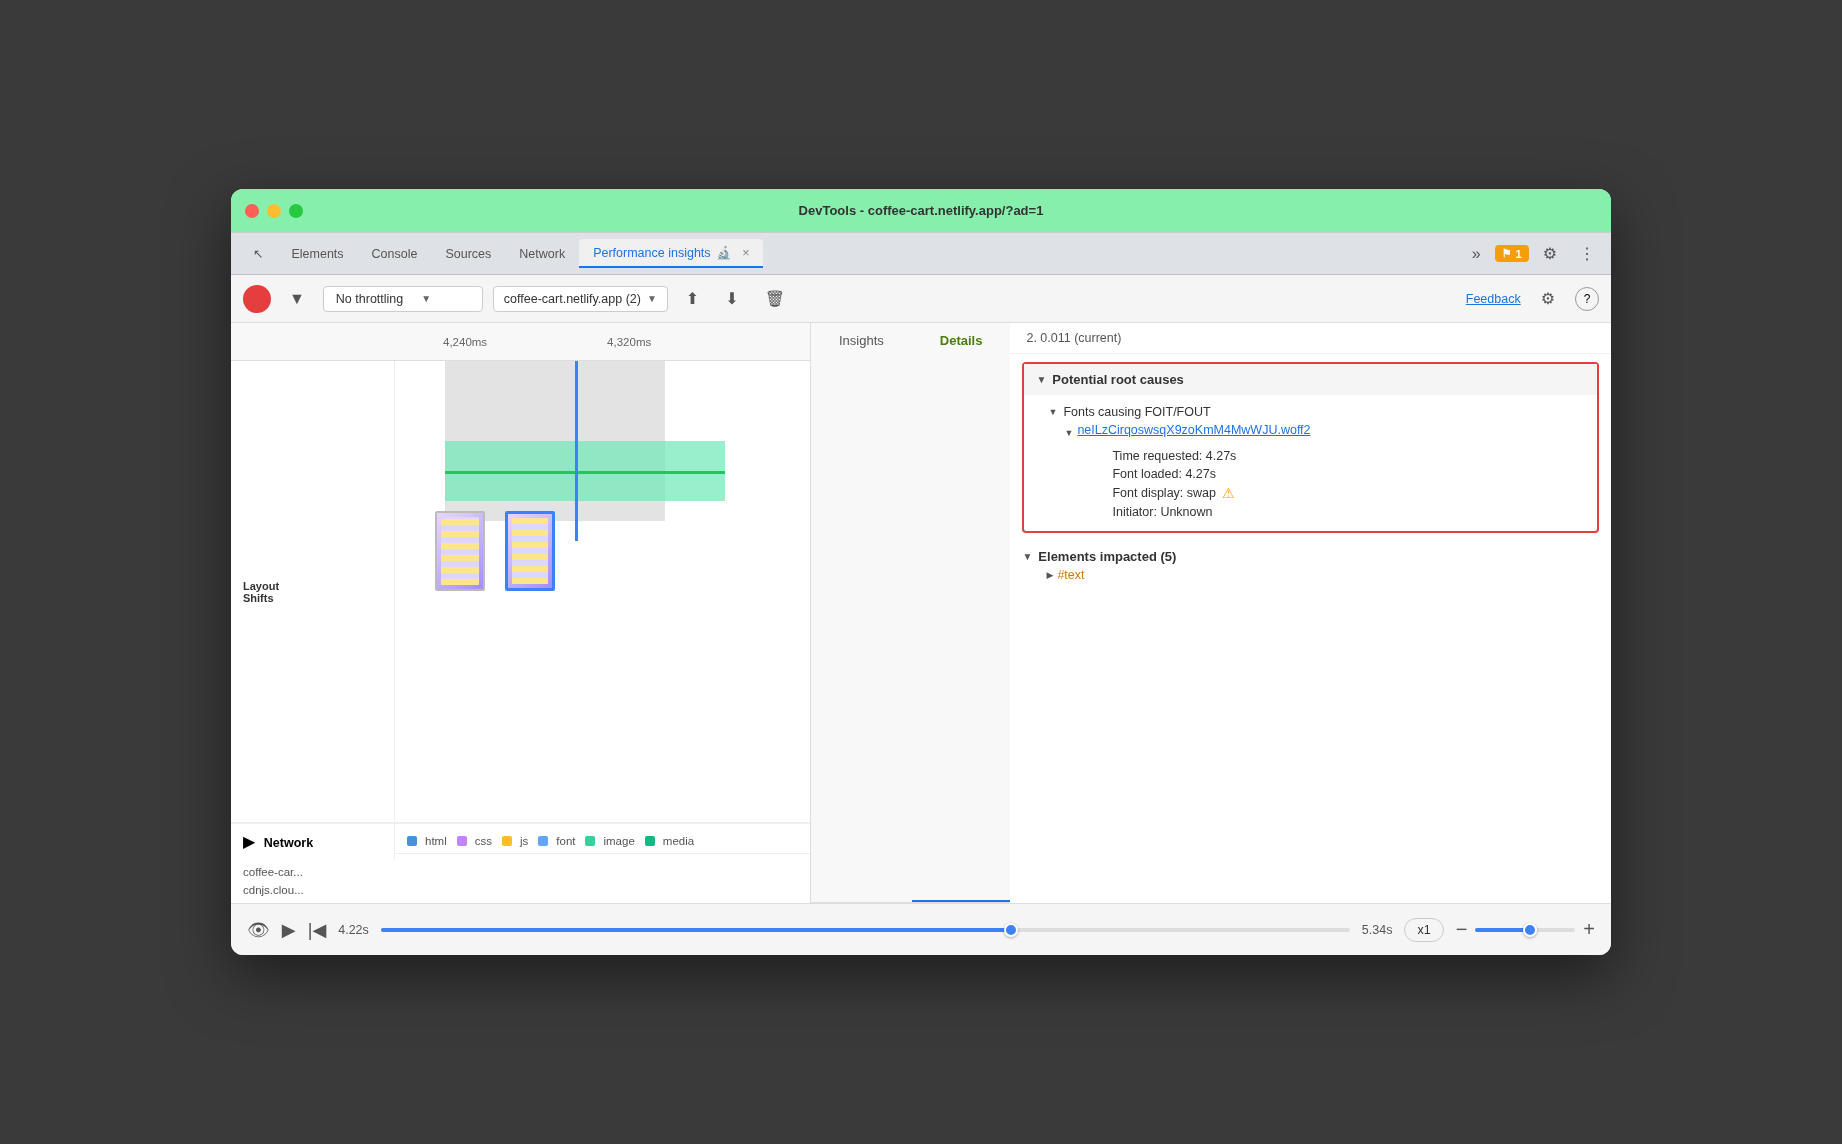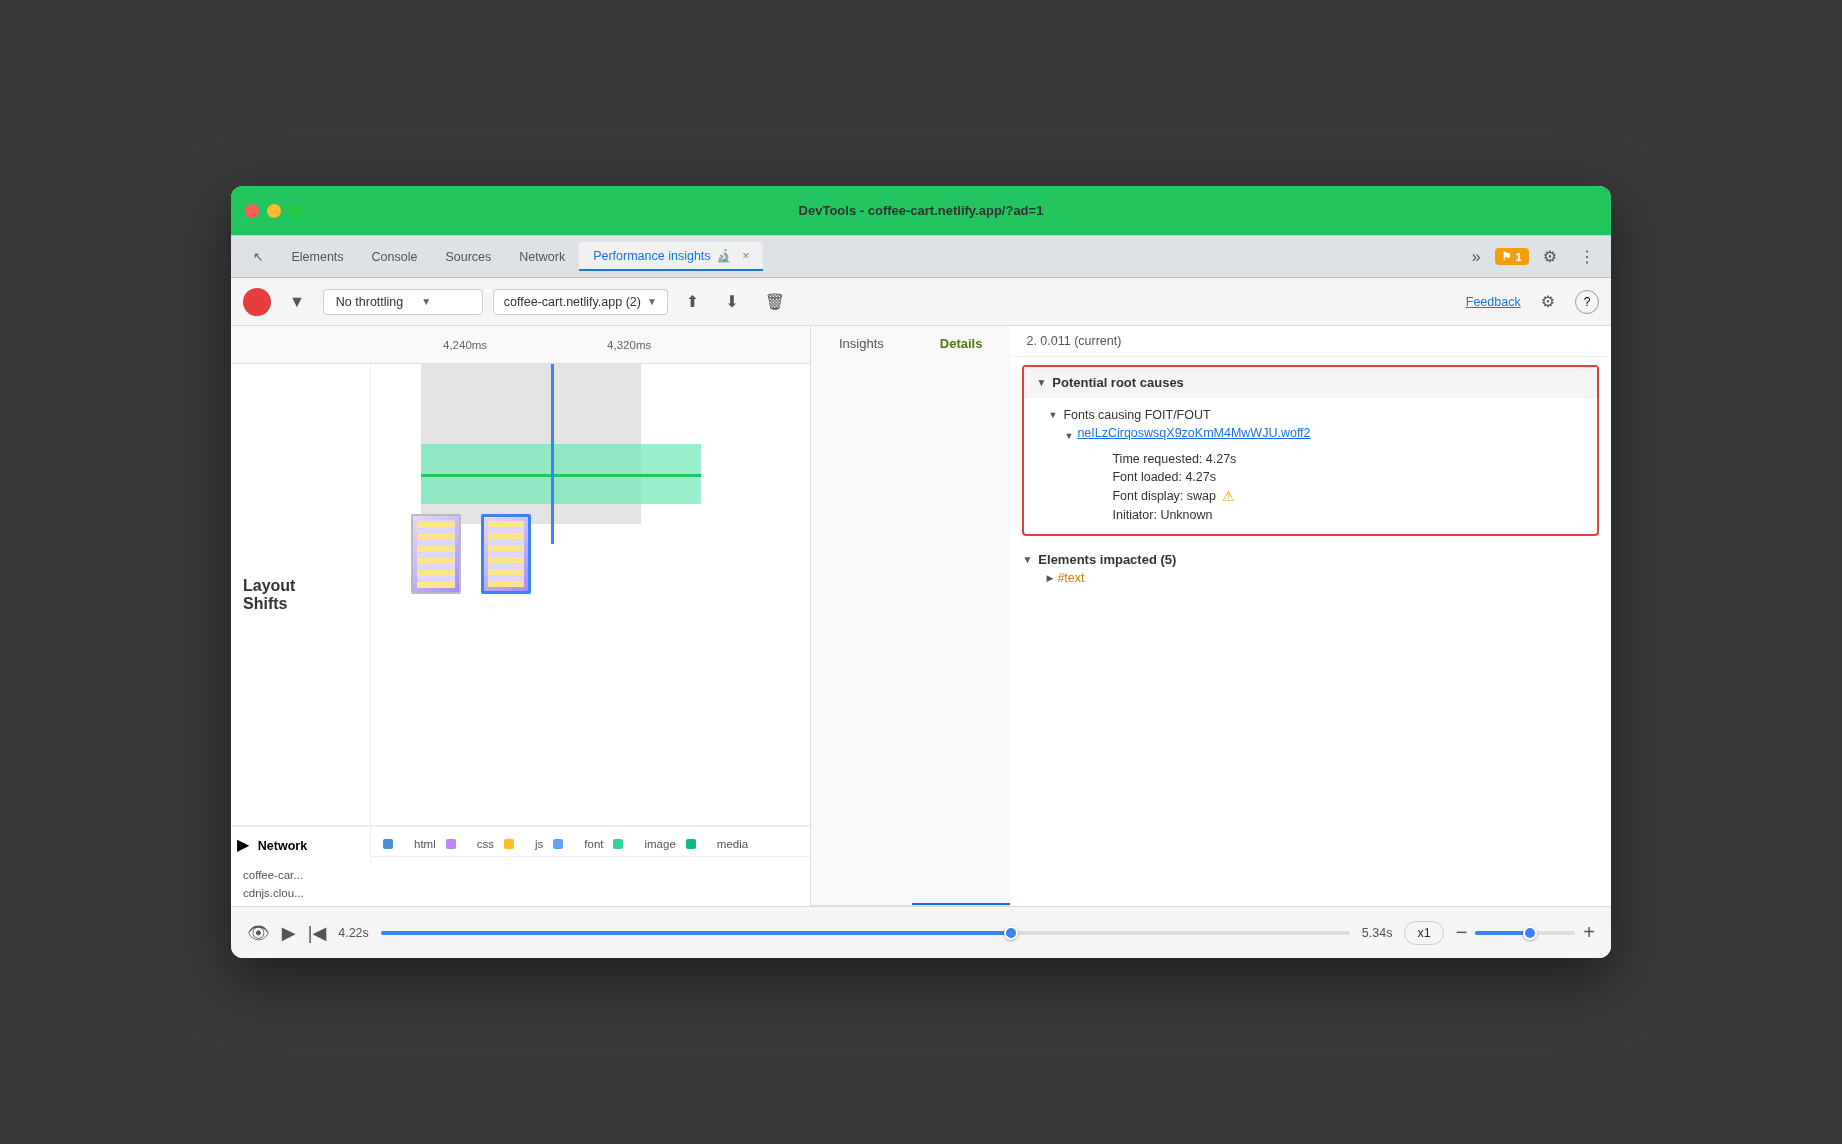--- a/index.html
+++ b/index.html
@@ -12,22 +12,22 @@
       font-family: -apple-system, BlinkMacSystemFont, 'Segoe UI', sans-serif;
     }
     .window {
       width: 1380px;
       background: #f0f0f0;
       border-radius: 12px;
       box-shadow: 0 20px 60px rgba(0,0,0,0.5);
       overflow: hidden;
     }
     .title-bar {
-      background: #22c55e;
-      height: 50px;
+      background: #86efac;
+      height: 44px;
       display: flex;
       align-items: center;
       justify-content: center;
       position: relative;
       border-bottom: 1px solid #ccc;
     }
     .window-controls {
       position: absolute;
       left: 14px;
       display: flex;
@@ -186,24 +186,24 @@
       display: flex;
       gap: 120px;
       font-size: 11.5px;
       color: #666;
     }
     .section-row {
       display: flex;
       border-bottom: 1px solid #eee;
     }
     .section-label {
-      width: 140px;
+      width: 164px;
       flex-shrink: 0;
       padding: 12px 12px;
-      font-size: 16px;
+      font-size: 11px;
       font-weight: 700;
       color: #333;
       border-right: 1px solid #eee;
       display: flex;
       align-items: center;
     }
     .section-content {
       flex: 1;
       position: relative;
       overflow: hidden;
@@ -290,21 +290,21 @@
       display: flex;
       gap: 10px;
       padding: 6px 12px 6px 140px;
       font-size: 11.5px;
       color: #555;
       border-bottom: 1px solid #eee;
     }
     .legend-item {
       display: flex;
       align-items: center;
-      gap: 21px;
+      gap: 8px;
     }
     .legend-dot {
       width: 10px;
       height: 10px;
       border-radius: 2px;
     }
     .network-rows {
       padding: 4px 12px 4px 12px;
     }
     .network-row {
@@ -637,21 +637,21 @@
               <div class="thumb highlighted">
                 <div class="thumb-inner"></div>
               </div>
             </div>
           </div>
         </div>
       </div>
 
       <div class="network-section">
         <div style="display:flex;align-items:center;">
-          <div style="width:140px;border-right:1px solid #eee;padding:8px 6px;">
+          <div style="width:164px;border-right:1px solid #eee;padding:8px 12px;">
             <span style="margin-right:4px;">▶</span>
             <span style="font-size:12.5px;font-weight:700;">Network</span>
           </div>
           <div class="network-legend" style="padding-left:12px;border-bottom:1px solid #eee;flex:1;display:flex;gap:10px;padding:6px 12px;">
             <div class="legend-item">
               <div class="legend-dot" style="background:#4A90D9;"></div>
               <span>html</span>
             </div>
             <div class="legend-item">
               <div class="legend-dot" style="background:#c084fc;"></div>

